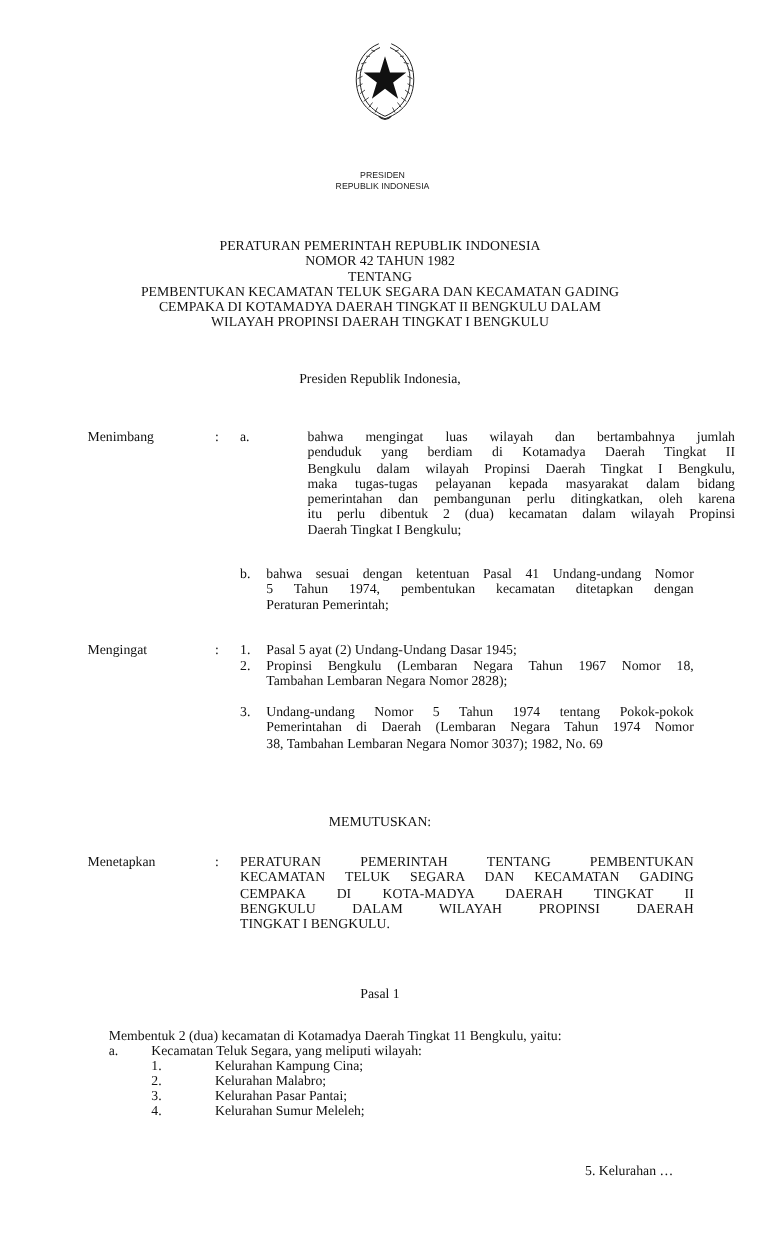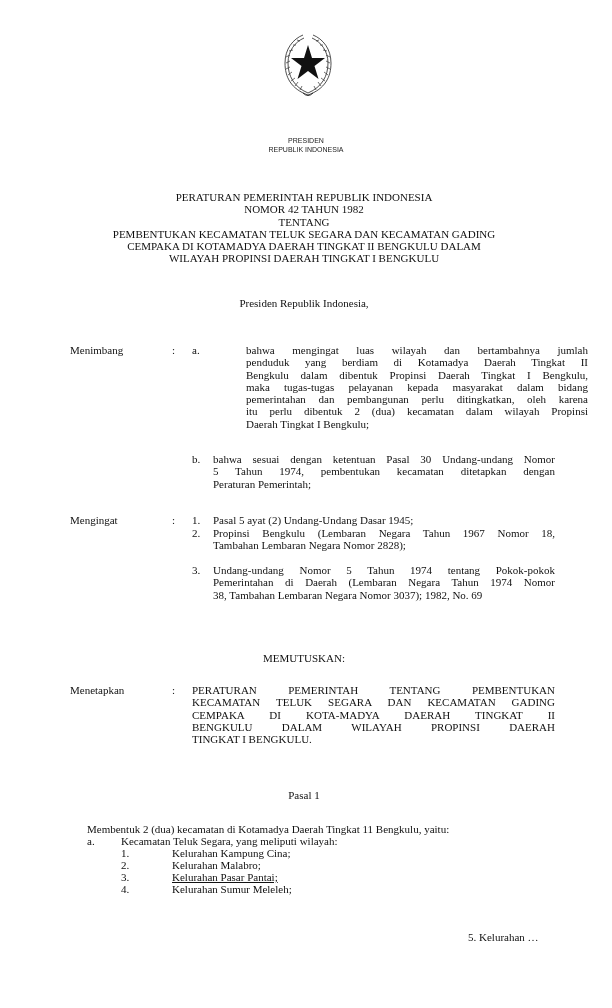--- a/index.html
+++ b/index.html
@@ -85,30 +85,30 @@
 
 <div class="abs center" style="top:297px;">Presiden Republik Indonesia,</div>
 
 <div class="abs label" style="top:344px;">Menimbang</div>
 <div class="abs colon" style="top:344px;">:</div>
 
 <div class="abs marker" style="top:344px;">a.</div>
 <div class="abs text" style="top:344px;margin-left:33px;">
   <div class="jl">bahwa mengingat luas wilayah dan bertambahnya jumlah</div>
   <div class="jl">penduduk yang berdiam di Kotamadya Daerah Tingkat II</div>
-  <div class="jl">Bengkulu dalam dibentuk Propinsi Daerah Tingkat I Bengkulu,</div>
+  <div class="jl">Bengkulu dalam wilayah Propinsi Daerah Tingkat I Bengkulu,</div>
   <div class="jl">maka tugas-tugas pelayanan kepada masyarakat dalam bidang</div>
   <div class="jl">pemerintahan dan pembangunan perlu ditingkatkan, oleh karena</div>
   <div class="jl">itu perlu dibentuk 2 (dua) kecamatan dalam wilayah Propinsi</div>
   <div class="p-line">Daerah Tingkat I Bengkulu;</div>
 </div>
 
 <div class="abs marker" style="top:453px;">b.</div>
 <div class="abs text" style="top:453px;">
-  <div class="jl">bahwa sesuai dengan ketentuan  Pasal 30 Undang-undang Nomor</div>
+  <div class="jl">bahwa sesuai dengan ketentuan  Pasal 41 Undang-undang Nomor</div>
   <div class="jl">5 Tahun 1974, pembentukan kecamatan ditetapkan dengan</div>
   <div class="p-line">Peraturan Pemerintah;</div>
 </div>
 
 <div class="abs label" style="top:514px;">Mengingat</div>
 <div class="abs colon" style="top:514px;">:</div>
 
 <div class="abs marker" style="top:514px;">1.</div>
 <div class="abs text" style="top:514px;">
   <div class="p-line">Pasal 5 ayat (2) Undang-Undang Dasar 1945;</div>
@@ -146,18 +146,18 @@
 <div class="abs lvl-a" style="top:835px;">a.</div>
 <div class="abs lvl-a-text p-line" style="top:835px;">Kecamatan Teluk Segara, yang meliputi wilayah:</div>
 
 <div class="abs lvl-1" style="top:847px;">1.</div>
 <div class="abs lvl-1-text p-line" style="top:847px;">Kelurahan Kampung Cina;</div>
 
 <div class="abs lvl-1" style="top:859px;">2.</div>
 <div class="abs lvl-1-text p-line" style="top:859px;">Kelurahan Malabro;</div>
 
 <div class="abs lvl-1" style="top:871px;">3.</div>
-<div class="abs lvl-1-text p-line" style="top:871px;text-decoration:underline;">Kelurahan Pasar Pantai;</div>
+<div class="abs lvl-1-text p-line" style="top:871px;">Kelurahan Pasar Pantai;</div>
 
 <div class="abs lvl-1" style="top:883px;">4.</div>
 <div class="abs lvl-1-text p-line" style="top:883px;">Kelurahan Sumur Meleleh;</div>
 
 <div class="abs p-line" style="top:931px; left:468px;">5.  Kelurahan …</div>
 
 </body></html>

